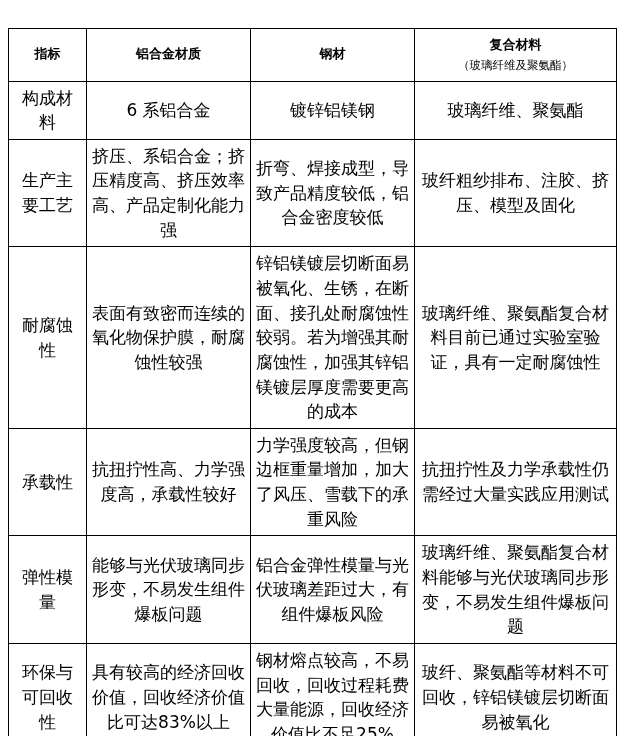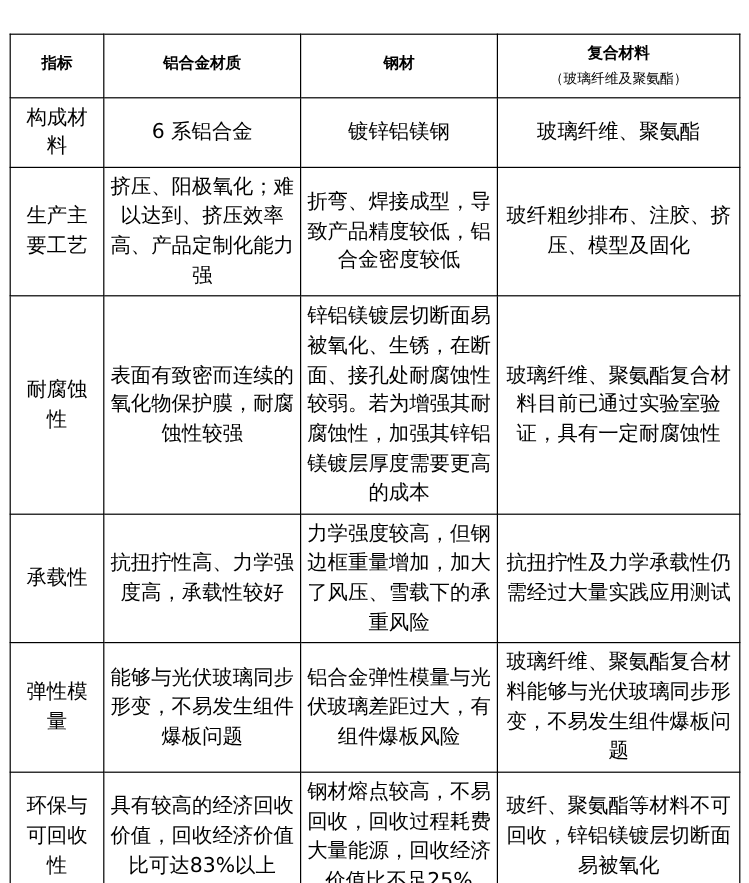--- a/index.html
+++ b/index.html
@@ -84,21 +84,21 @@
     </thead>
     <tbody>
       <tr>
         <td class="metric">构成材料</td>
         <td>6 系铝合金</td>
         <td>镀锌铝镁钢</td>
         <td>玻璃纤维、聚氨酯</td>
       </tr>
       <tr>
         <td class="metric">生产主要工艺</td>
-        <td>挤压、阳极氧化；难以达到、挤压效率高、产品定制化能力强</td>
+        <td>挤压、系铝合金；挤压精度高、挤压效率高、产品定制化能力强</td>
         <td>折弯、焊接成型，导致产品精度较低，铝合金密度较低</td>
         <td>玻纤粗纱排布、注胶、挤压、模型及固化</td>
       </tr>
       <tr>
         <td class="metric">耐腐蚀性</td>
         <td>表面有致密而连续的氧化物保护膜，耐腐蚀性较强</td>
         <td>锌铝镁镀层切断面易被氧化、生锈，在断面、接孔处耐腐蚀性较弱。若为增强其耐腐蚀性，加强其锌铝镁镀层厚度需要更高的成本</td>
         <td>玻璃纤维、聚氨酯复合材料目前已通过实验室验证，具有一定耐腐蚀性</td>
       </tr>
       <tr>

